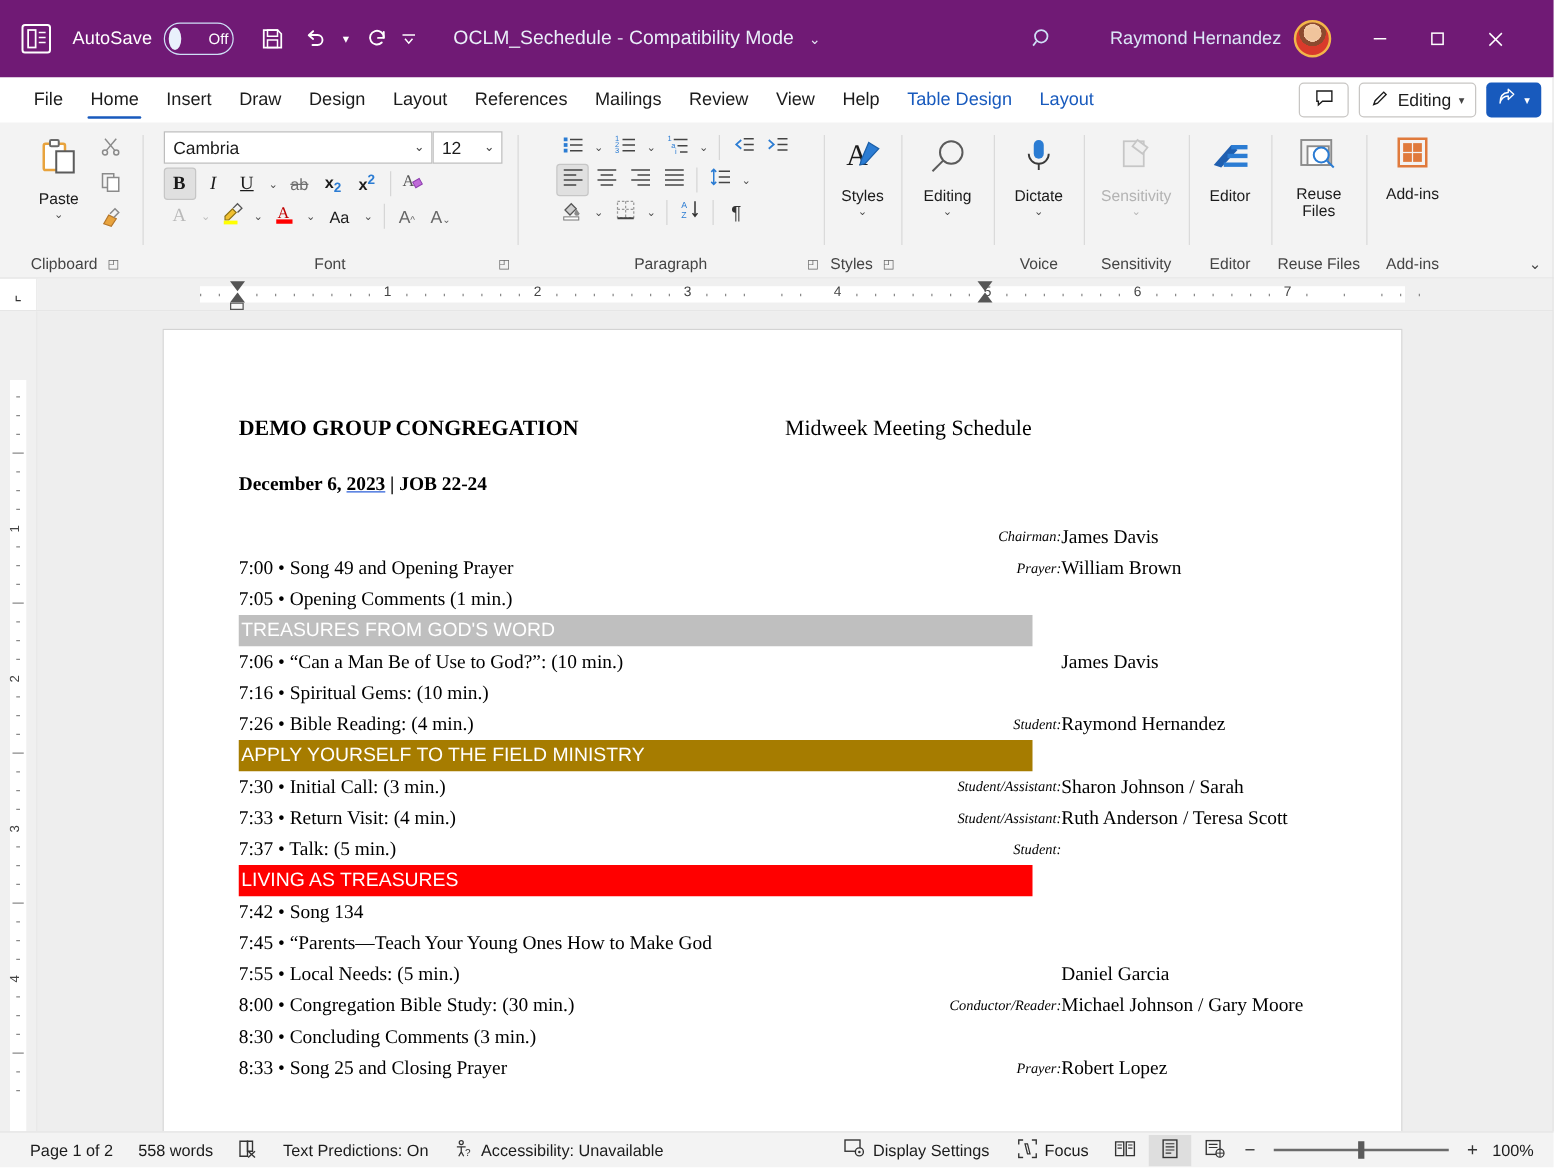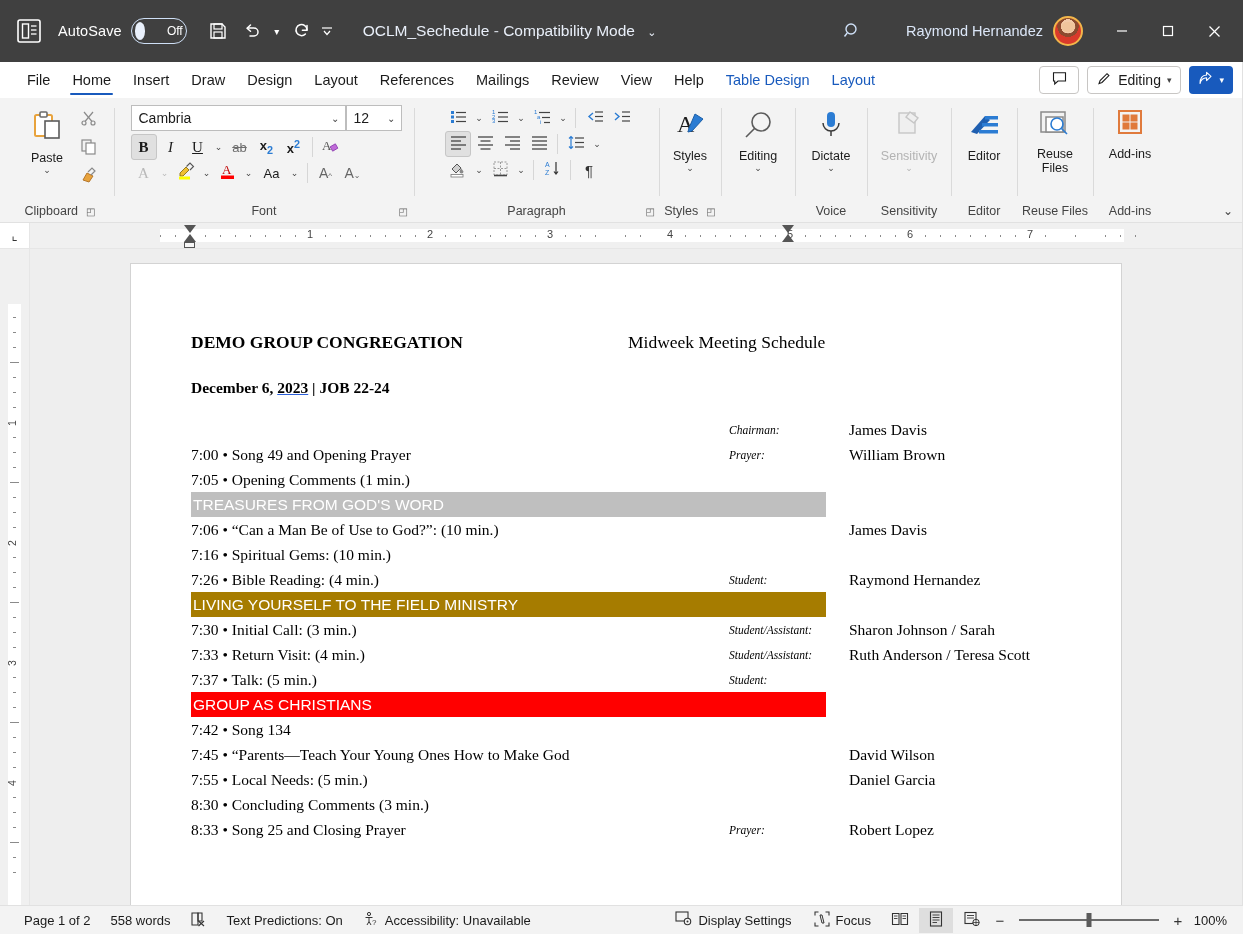--- a/index.html
+++ b/index.html
@@ -11,23 +11,23 @@
   }
   .app {
     width: 1243px; height: 934px;
     display: flex; flex-direction: column;
     position: relative;
   }
 
   
   .titlebar {
     height: 62px;
-    background: #404040;
+    background: #701a75;
     display: flex; align-items: center;
-    padding: 0 6px 0 14px;
+    padding: 0 24px 0 14px;
     flex: 0 0 62px;
     position: relative;
   }
   .word-logo {
     width: 30px; height: 30px;
     display: flex; align-items: center; justify-content: center;
     margin-right: 14px;
   }
   .autosave-label {
     color: #ffffff; font-size: 14.5px;
@@ -286,21 +286,21 @@
     display: flex; align-items: baseline;
     min-height: 25px; line-height: 25px;
   }
   .scol-left {
     width: 538px; flex: 0 0 538px;
     font-size: 15.5px; color: #000;
     white-space: nowrap;
   }
   .scol-role {
     width: 120px; flex: 0 0 120px;
-    font-style: italic; font-size: 11.5px;
+    text-align: right; font-style: italic; font-size: 11.5px;
     color: #000; line-height: 14px; align-self: center;
   }
   .scol-name {
     flex: 1; font-size: 15.5px; color: #000; white-space: nowrap;
   }
   .bannerrow { height: 25px; display: flex; }
   .banner {
     width: 635px; height: 25px;
     color: #ffffff; font-family: "Liberation Sans", sans-serif;
     font-size: 15.5px; line-height: 25px;
@@ -1062,56 +1062,60 @@
             <div class="scol-left">7:16 • Spiritual Gems: (10 min.)</div>
             <div class="scol-role"></div>
           </div>
           <div class="srow">
             <div class="scol-left">7:26 • Bible Reading: (4 min.)</div>
             <div class="scol-role">Student:</div>
             <div class="scol-name">Raymond Hernandez</div>
           </div>
 
           <div class="bannerrow">
-            <div class="banner" id="banner1" style="background: rgb(166, 124, 0);">LIVING YOURSELF TO THE FIELD MINISTRY</div>
+            <div class="banner" id="banner1" style="background: rgb(166, 124, 0);">APPLY YOURSELF TO THE FIELD MINISTRY</div>
           </div>
 
           <div class="srow">
             <div class="scol-left">7:30 • Initial Call: (3 min.)</div>
             <div class="scol-role">Student/Assistant:</div>
             <div class="scol-name">Sharon Johnson / Sarah</div>
           </div>
           <div class="srow">
             <div class="scol-left">7:33 • Return Visit: (4 min.)</div>
             <div class="scol-role">Student/Assistant:</div>
             <div class="scol-name">Ruth Anderson / Teresa Scott</div>
           </div>
           <div class="srow">
             <div class="scol-left">7:37 • Talk: (5 min.)</div>
             <div class="scol-role">Student:</div>
           </div>
 
           <div class="bannerrow">
-            <div class="banner" id="banner2" style="background: rgb(255, 0, 0);">GROUP AS CHRISTIANS</div>
+            <div class="banner" id="banner2" style="background: rgb(255, 0, 0);">LIVING AS TREASURES</div>
           </div>
 
           <div class="srow">
             <div class="scol-left">7:42 • Song 134</div>
             <div class="scol-role"></div>
             <div class="scol-name"></div>
           </div>
           <div class="srow">
             <div class="scol-left">7:45 • “Parents—Teach Your Young Ones How to Make God</div>
             <div class="scol-role"></div>
-            <div class="scol-name">David Wilson</div>
           </div>
           <div class="srow">
             <div class="scol-left">7:55 • Local Needs: (5 min.)</div>
             <div class="scol-role"></div>
             <div class="scol-name">Daniel Garcia</div>
+          </div>
+          <div class="srow">
+            <div class="scol-left">8:00 • Congregation Bible Study: (30 min.)</div>
+            <div class="scol-role">Conductor/Reader:</div>
+            <div class="scol-name">Michael Johnson / Gary Moore</div>
           </div>
           <div class="srow">
             <div class="scol-left">8:30 • Concluding Comments (3 min.)</div>
             <div class="scol-role"></div>
             <div class="scol-name"></div>
           </div>
           <div class="srow">
             <div class="scol-left">8:33 • Song 25 and Closing Prayer</div>
             <div class="scol-role">Prayer:</div>
             <div class="scol-name">Robert Lopez</div>

